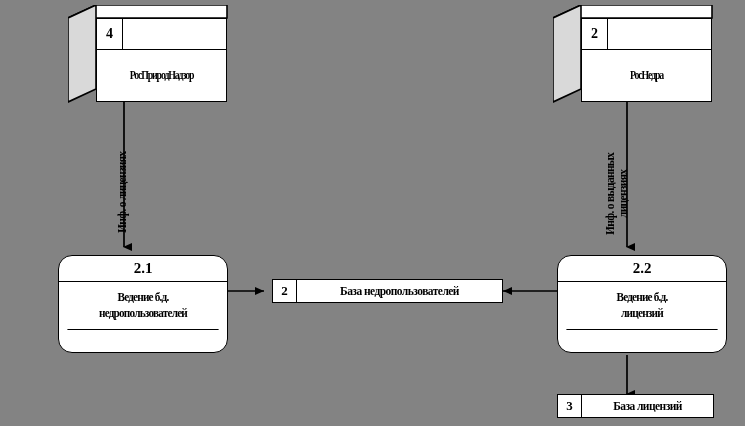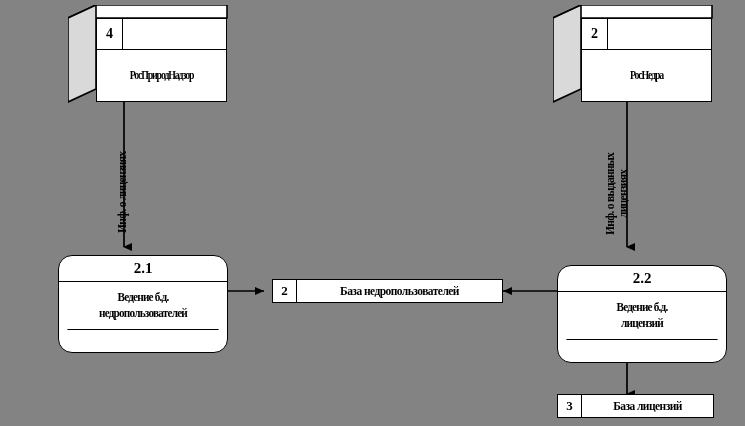--- a/index.html
+++ b/index.html
@@ -260,21 +260,21 @@
 
   <div class="process" style="left:58px; top:255px; z-index:4;">
     <div class="p-num">2.1</div>
     <div class="p-body">
       <span>Ведение б.д.</span>
       <span>недропользователей</span>
     </div>
     <div class="p-foot"></div>
   </div>
 
-  <div class="process" style="left:557px; top:265px; z-index:4;">
+  <div class="process" style="left:557px; top:255px; z-index:4;">
     <div class="p-num">2.2</div>
     <div class="p-body">
       <span>Ведение б.д.</span>
       <span>лицензий</span>
     </div>
     <div class="p-foot"></div>
   </div>
 
   <div class="store" style="left:272px; top:279px; width:231px; height:24px; z-index:4;">
     <div class="s-num">2</div>

